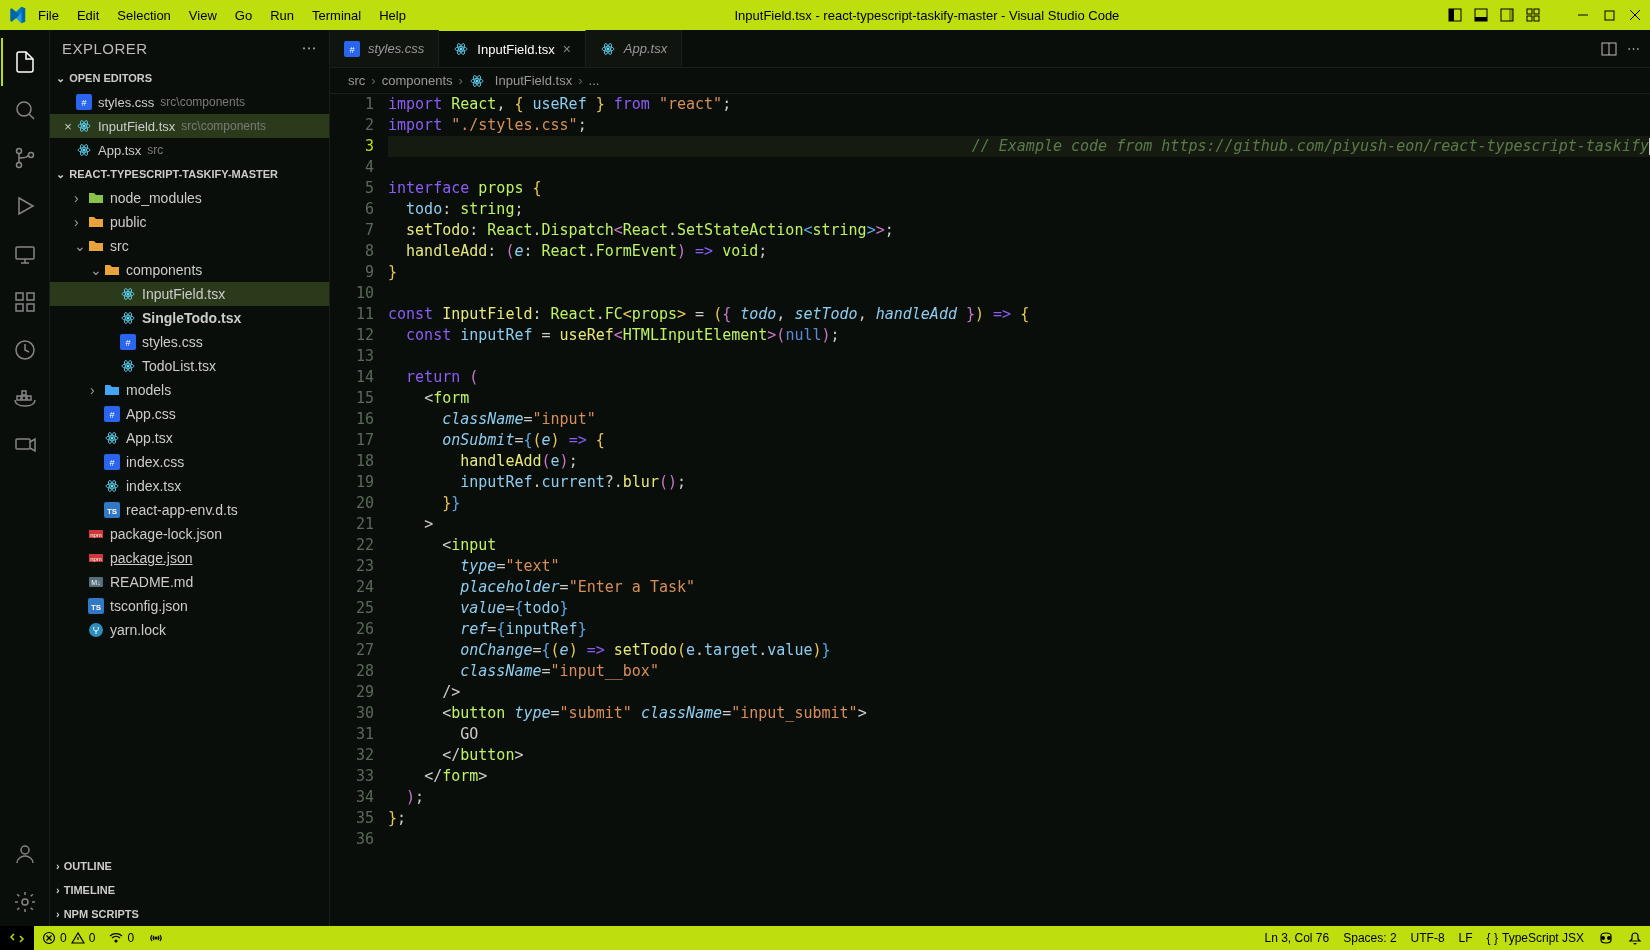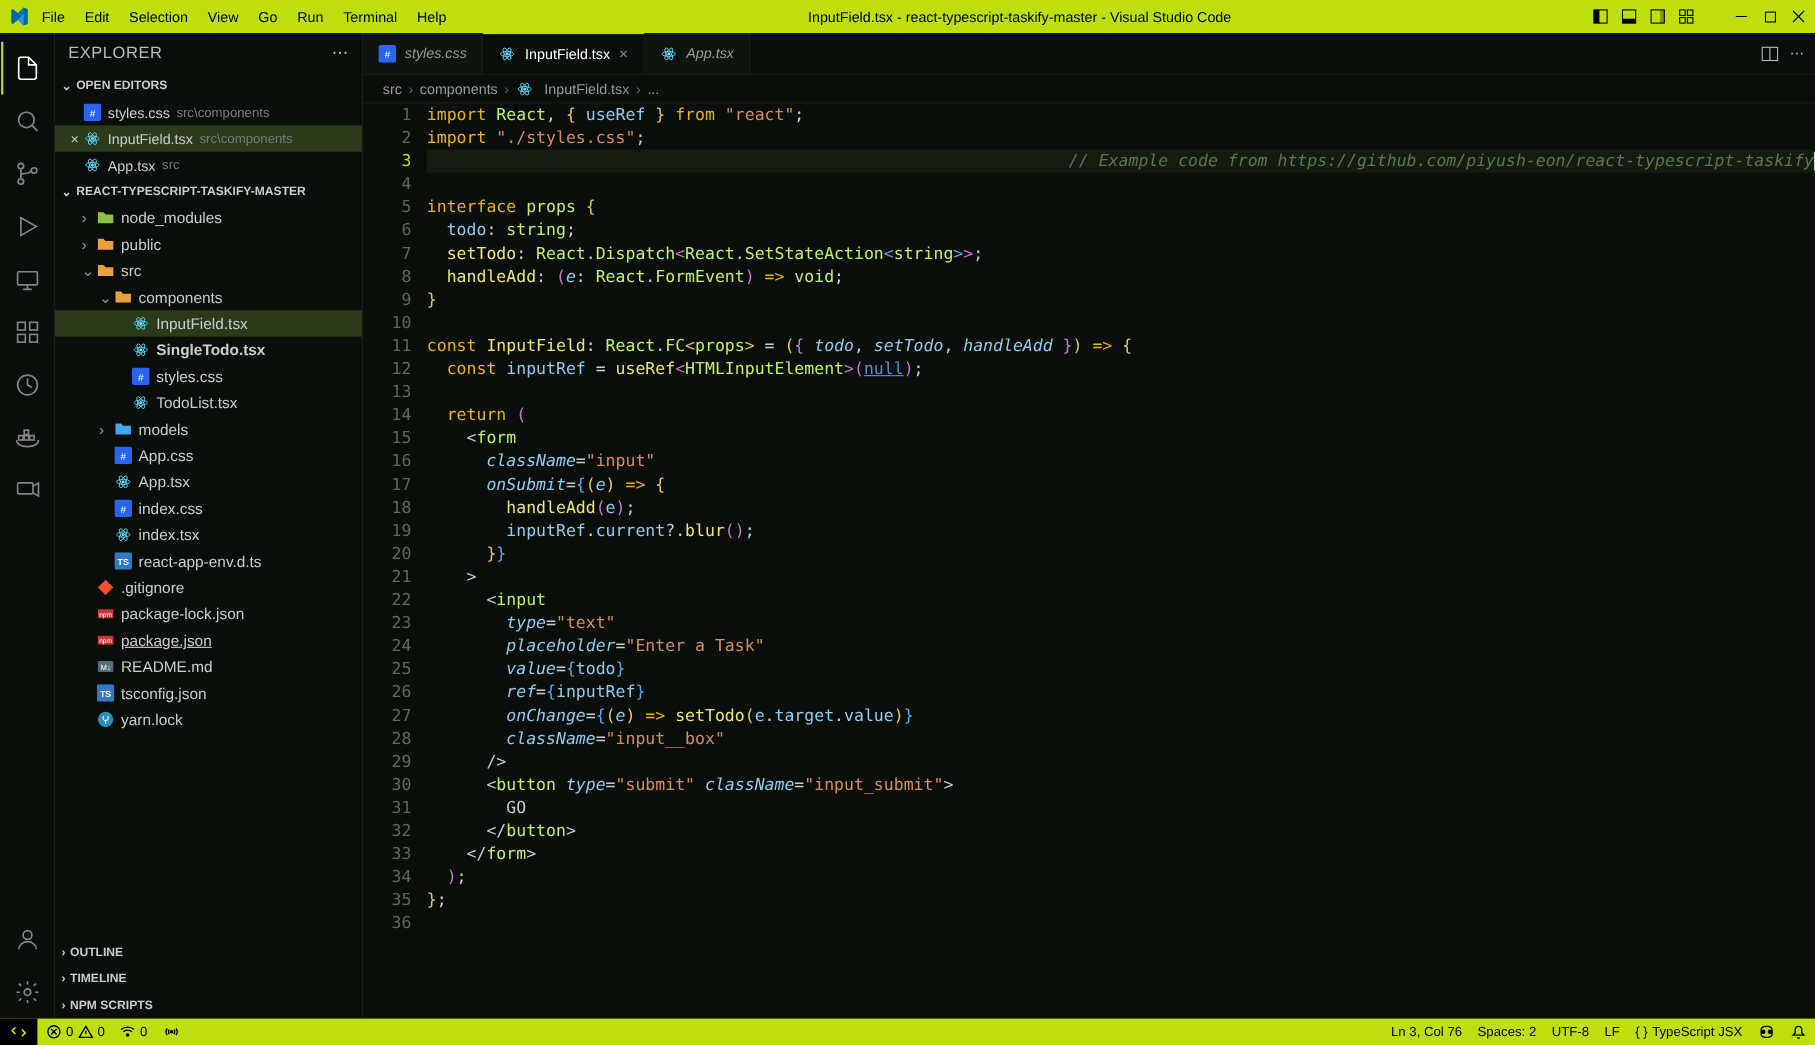--- a/index.html
+++ b/index.html
@@ -126,33 +126,33 @@
   text-align: right;
   padding-right: 14px;
   color: #5a6a5a;
   user-select: none;
 }
 .gutter .ln { height: 21px; line-height: 21px; }
 .gutter .ln.current { color: #bfde0d; }
 .code { flex: 1; }
 .code .cl { height: 21px; line-height: 21px; white-space: pre; }
 .code .cl.current { background: rgba(50,60,35,0.3); text-align: right; }
-.tok-kw { color: #eab308; }
+.tok-kw { color: #8b5cf6; }
 .tok-type { color: #bef264; }
 .tok-var { color: #8ecdf0; }
 .tok-func { color: #e8e87a; }
 .tok-str { color: #d88e5a; }
 .tok-punc { color: #cccccc; }
 .tok-brace1 { color: #e8c85a; }
 .tok-brace2 { color: #c978c9; }
 .tok-brace3 { color: #5aa8e8; }
 .tok-comment { color: #5a7a4a; font-style: italic; }
 .tok-attr { color: #8ecdf0; font-style: italic; }
 .tok-param { color: #8ecdf0; font-style: italic; }
-.tok-null { color: #5a8ad8; text-decoration: underline; }
+.tok-null { color: #5a8ad8; }
 .statusbar {
   height: 24px;
   background: #bfde0d;
   color: #000;
   display: flex;
   align-items: center;
   padding: 0 8px;
   font-size: 12px;
 }
 .statusbar .sb-left, .statusbar .sb-right { display: flex; align-items: center; gap: 14px; }
@@ -498,29 +498,20 @@
         </div>
         <div class="tree-row" style="padding-left: 40px;">
           <span style="width:14px;display:inline-block"></span>
           <span class="icon">
             <svg width="16" height="16" viewBox="0 0 16 16">
               <rect width="16" height="16" rx="2" fill="#3178c6"></rect>
               <text x="8" y="12" font-size="8" text-anchor="middle" fill="#fff" font-family="sans-serif" font-weight="bold">TS</text>
             </svg>
           </span>
           <span>react-app-env.d.ts</span>
-        </div>
-        <div class="tree-row" style="padding-left: 24px;">
-          <span style="width:14px;display:inline-block"></span>
-          <span class="icon">
-            <svg width="16" height="16" viewBox="0 0 16 16">
-              <path d="M8 1l7 7-7 7-7-7 7-7z" fill="#f05133"></path>
-            </svg>
-          </span>
-          <span>.gitignore</span>
         </div>
         <div class="tree-row" style="padding-left: 24px;">
           <span style="width:14px;display:inline-block"></span>
           <span class="icon">
             <svg width="16" height="16" viewBox="0 0 16 16">
               <rect x="1" y="4" width="14" height="8" fill="#cb3837"></rect>
               <text x="8" y="10.5" font-size="6" text-anchor="middle" fill="#fff" font-family="sans-serif">npm</text>
             </svg>
           </span>
           <span>package-lock.json</span>

